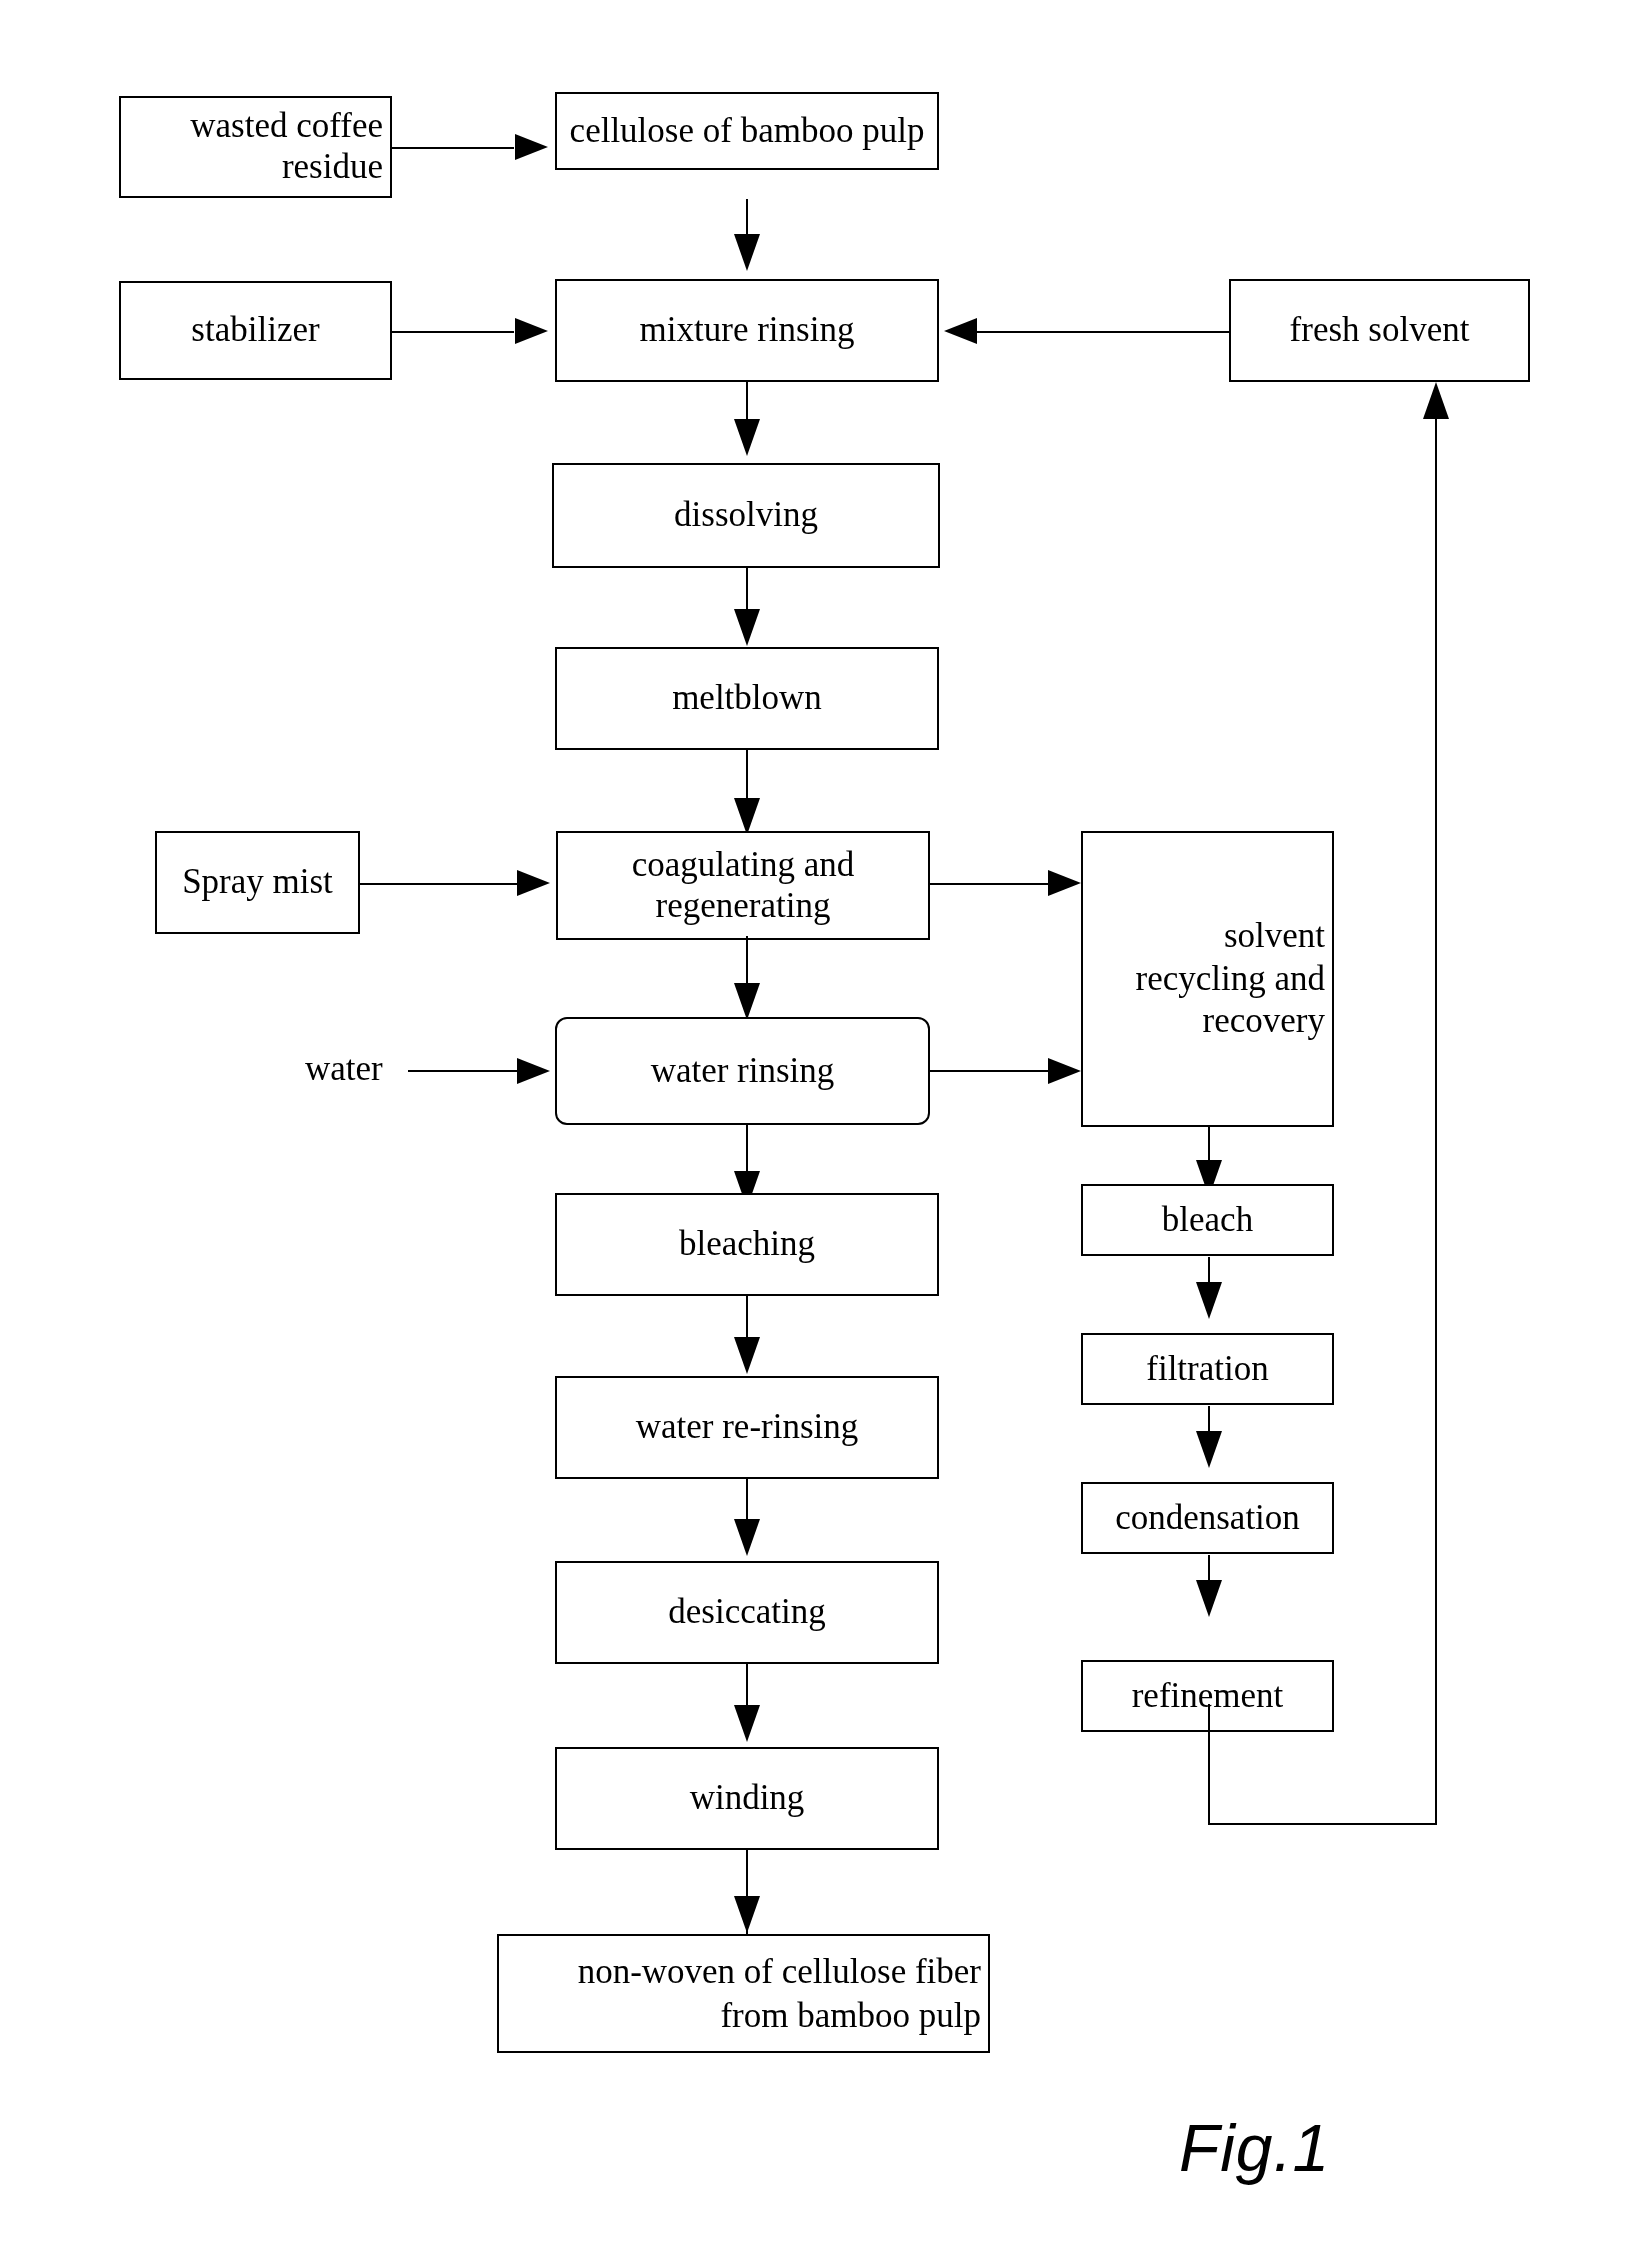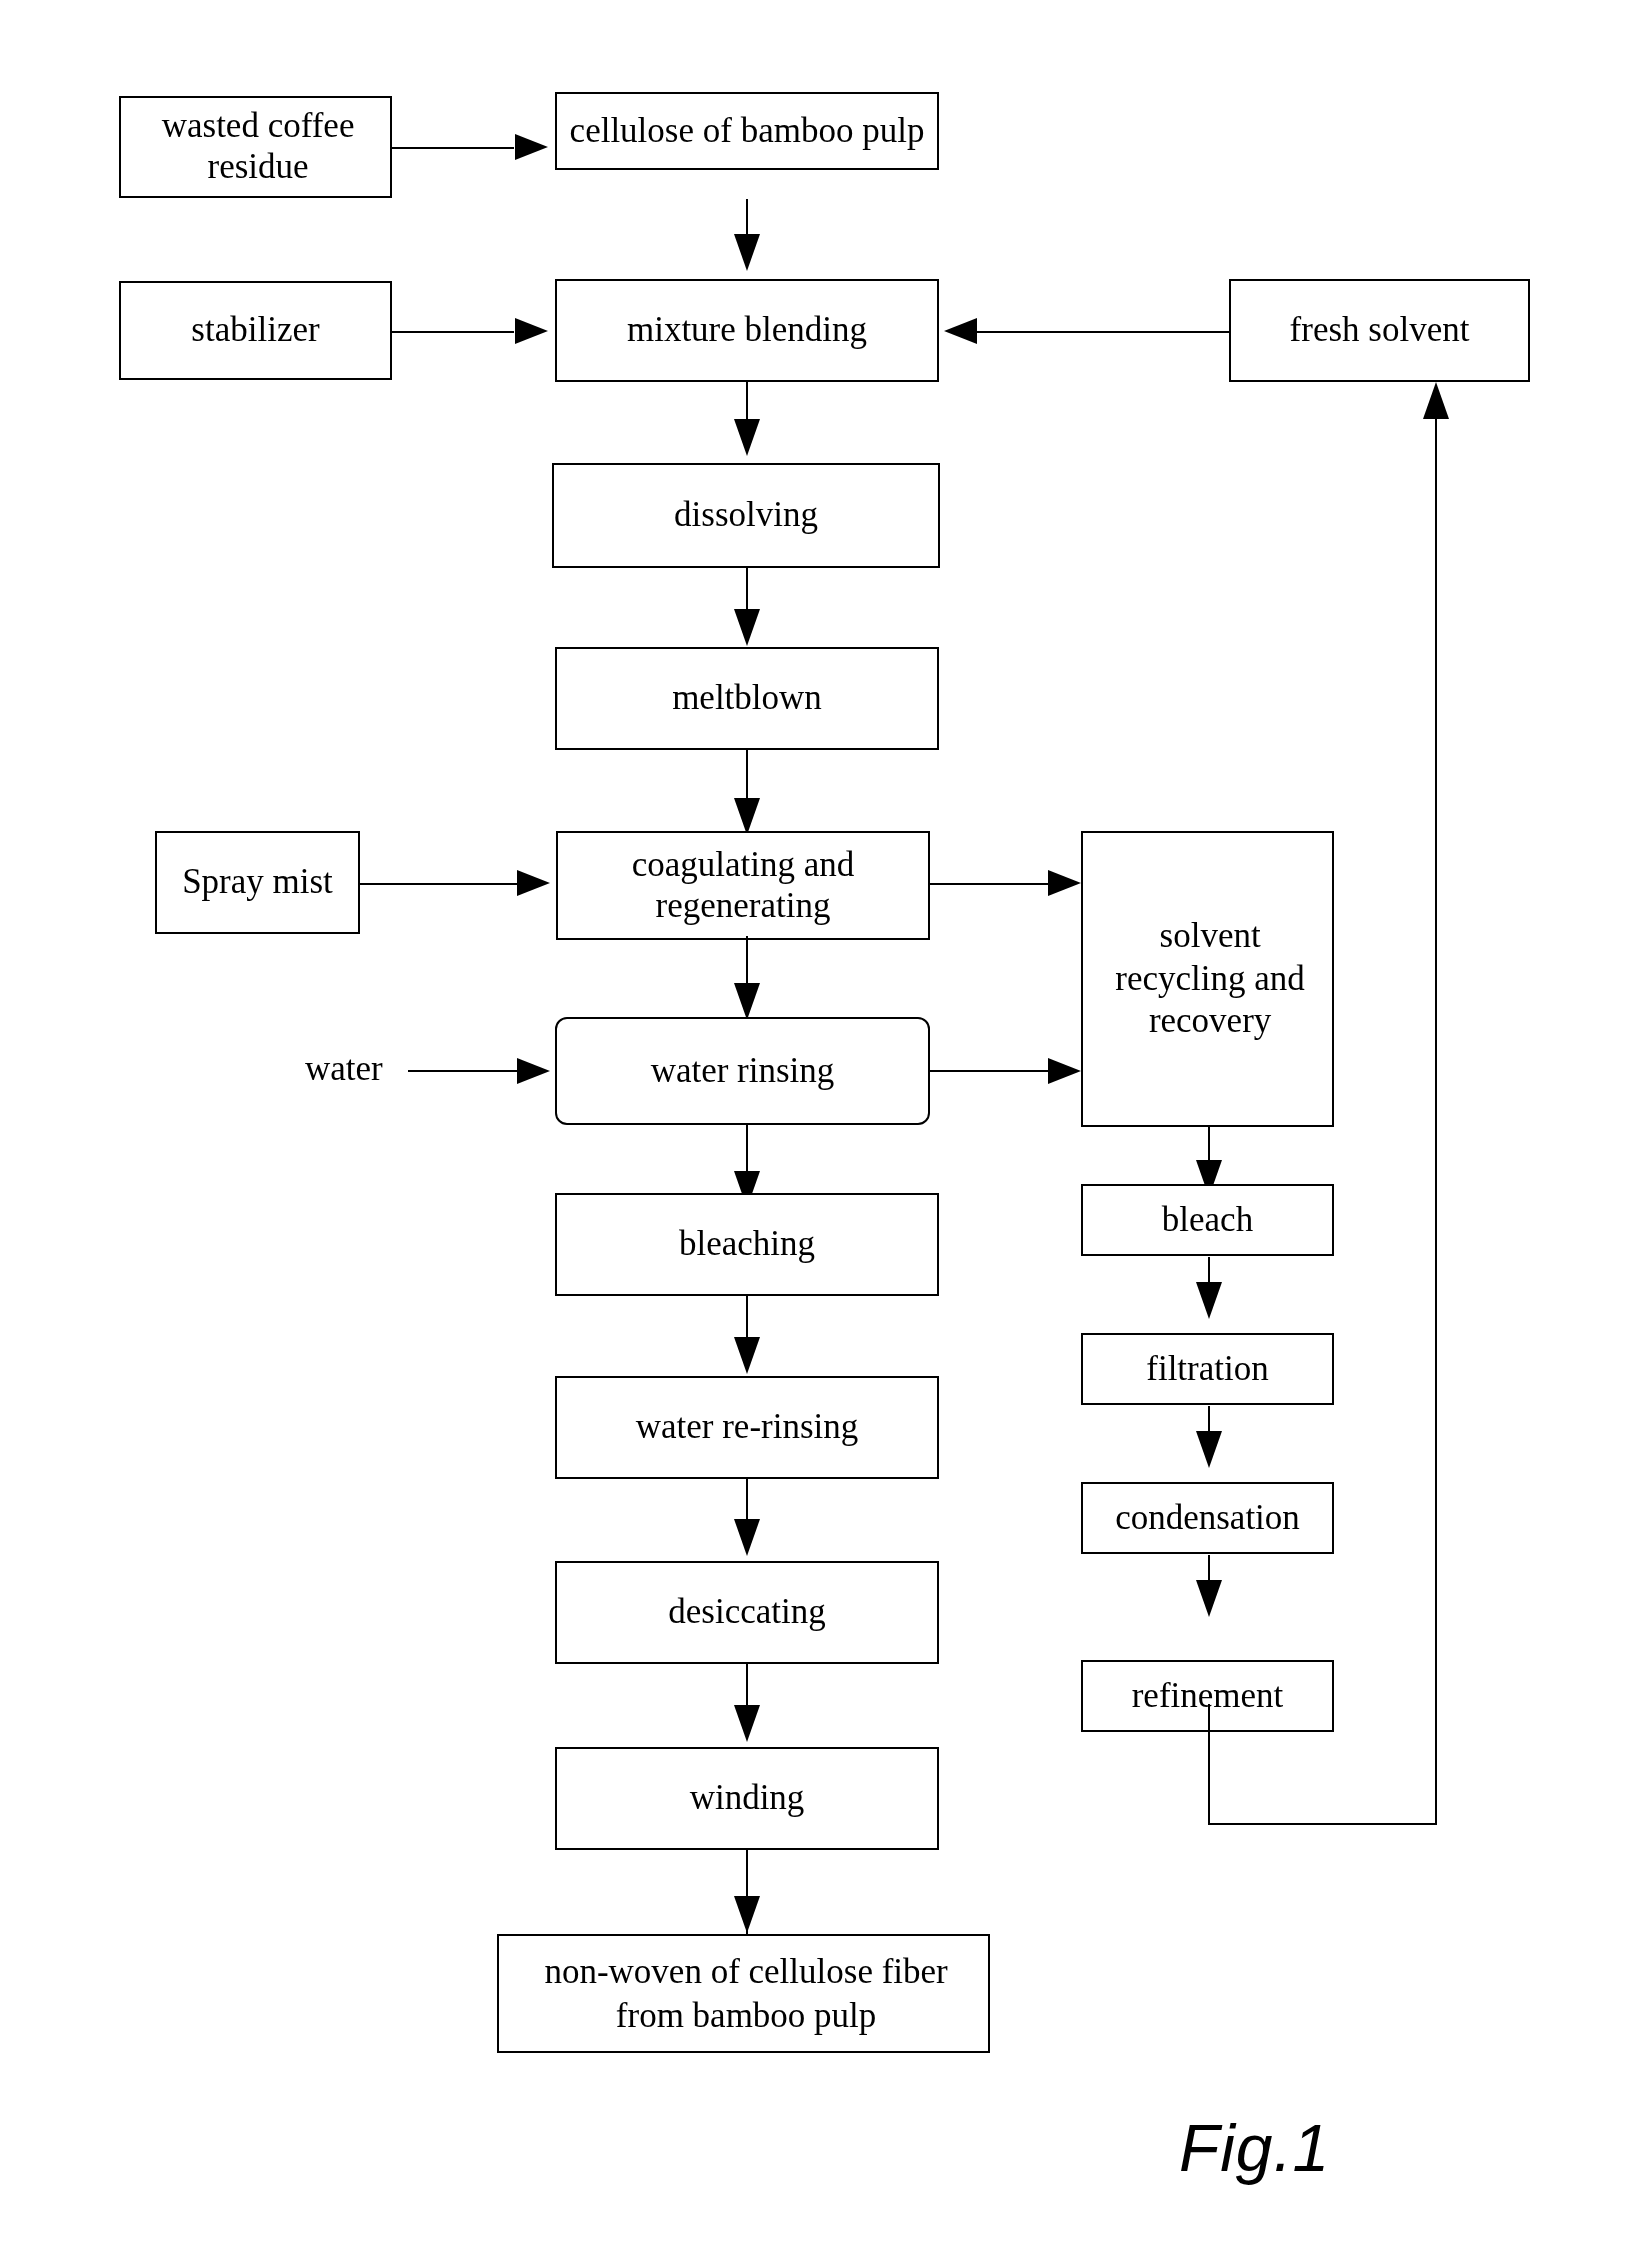--- a/index.html
+++ b/index.html
@@ -25,21 +25,21 @@
     display: flex;
     align-items: center;
     justify-content: center;
     text-align: center;
     line-height: 1.16;
     font-size: 35px;
     padding: 1.7px 7px;
   }
   .node.align-left {
     justify-content: flex-start;
-    text-align: center;
+    text-align: right;
     padding-left: 12.2px;
   }
   .plain-label {
     position: absolute;
     font-size: 35px;
     line-height: 1;
     white-space: nowrap;
   }
   
   .hline {
@@ -106,21 +106,21 @@
   <div class="arrow arrow-down" style="left:734px; top:234px;"></div>
 
   <div class="node" style="left:119px; top:281px; width:273px; height:99px;">
     <span>stabilizer</span>
   </div>
 
   <div class="hline" style="left:392px; top:331px; width:122px;"></div>
   <div class="arrow arrow-right" style="left:515px; top:318px;"></div>
 
   <div class="node" style="left:555px; top:279px; width:384px; height:103px;">
-    <span>mixture blending</span>
+    <span>mixture rinsing</span>
   </div>
 
   <div class="node" style="left:1229px; top:279px; width:301px; height:103px;">
     <span>fresh solvent</span>
   </div>
 
   <div class="hline" style="left:977px; top:331px; width:252px;"></div>
   <div class="arrow arrow-left" style="left:944px; top:318px;"></div>
 
   <div class="vline" style="left:746px; top:382px; height:63px;"></div>

